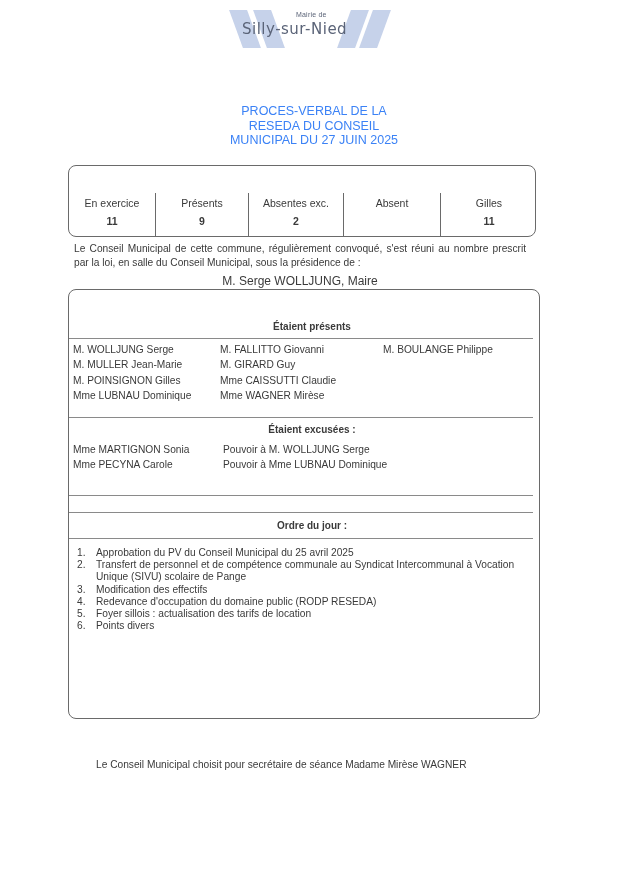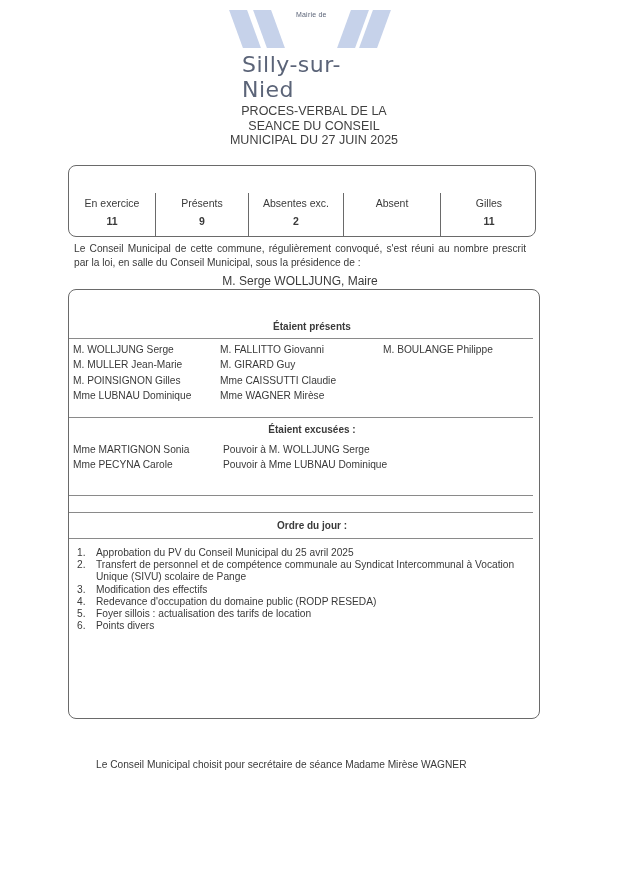--- a/index.html
+++ b/index.html
@@ -8,25 +8,25 @@
     .abs { position: absolute; }
 
     
     .logo { left: 232px; top: 8px; width: 158px; height: 44px; }
     .logo .shape { position: absolute; background: #c6d2ea; }
     .logo .s1 { left: 4px; top: 2px; width: 18px; height: 38px; transform: skewX(20deg); }
     .logo .s2 { left: 28px; top: 2px; width: 18px; height: 38px; transform: skewX(20deg); }
     .logo .s3 { left: 112px; top: 2px; width: 18px; height: 38px; transform: skewX(-20deg); }
     .logo .s4 { left: 134px; top: 2px; width: 18px; height: 38px; transform: skewX(-20deg); }
     .logo .small { position: absolute; left: 64px; top: 3px; font-size: 7px; color: #5b6478; letter-spacing: 0.2px; }
-    .logo .big { position: absolute; left: 10px; top: 12px; font-size: 22px; color: #5b6478; letter-spacing: 0.5px;
-                 font-family: "DejaVu Sans", sans-serif; font-weight: normal; margin-top: 32px; }
+    .logo .big { position: absolute; left: 10px; top: 12px; font-size: 15px; color: #5b6478; letter-spacing: 0.5px;
+                 font-family: "DejaVu Sans", sans-serif; font-weight: normal; }
 
     
-    .title { left: 150px; top: 104px; width: 328px; text-align: center; font-size: 12.5px; line-height: 14.5px; color: #404040; }
+    .title { left: 150px; top: 104px; width: 328px; text-align: center; font-size: 12.5px; line-height: 14.5px; color: #3b82f6; }
 
     
     .counts { left: 68px; top: 165px; width: 466px; height: 70px; border: 1px solid #6a6a6a; border-radius: 8px; }
     .counts .head { position: absolute; left: 0; top: 0; width: 100%; height: 27px; text-align: center; line-height: 30px;
                     font-size: 10.5px; font-weight: bold; color: #3a3a3a; border-bottom: 1px solid #8a8a8a; }
     .counts .cells { position: absolute; left: 0; top: 27px; width: 100%; height: 43px; display: flex; }
     .counts .cell { flex: none; border-right: 1px solid #6a6a6a; text-align: center; font-size: 10.5px; }
     .counts .cell:last-child { border-right: none; }
     .counts .cell .lbl { margin-top: 3px; line-height: 14px; }
     .counts .cell .val { margin-top: 4px; line-height: 14px; font-weight: bold; }
@@ -57,21 +57,21 @@
   <div class="shape s1"></div>
   <div class="shape s2"></div>
   <div class="shape s3"></div>
   <div class="shape s4"></div>
   <span class="small">Mairie de</span>
   <span class="big">Silly-sur-Nied</span>
 </div>
 
 <div class="abs title">
   <div>PROCES-VERBAL DE LA</div>
-  <div>SEANCE DU CONSEIL</div>
+  <div>RESEDA DU CONSEIL</div>
   <div>MUNICIPAL DU 27 JUIN 2025</div>
 </div>
 
 <div class="abs counts">
   <div class="cells">
     <div class="cell" style="width:86px">
       <div class="lbl">En exercice</div>
       <div class="val">11</div>
     </div>
     <div class="cell" style="width:92px">

